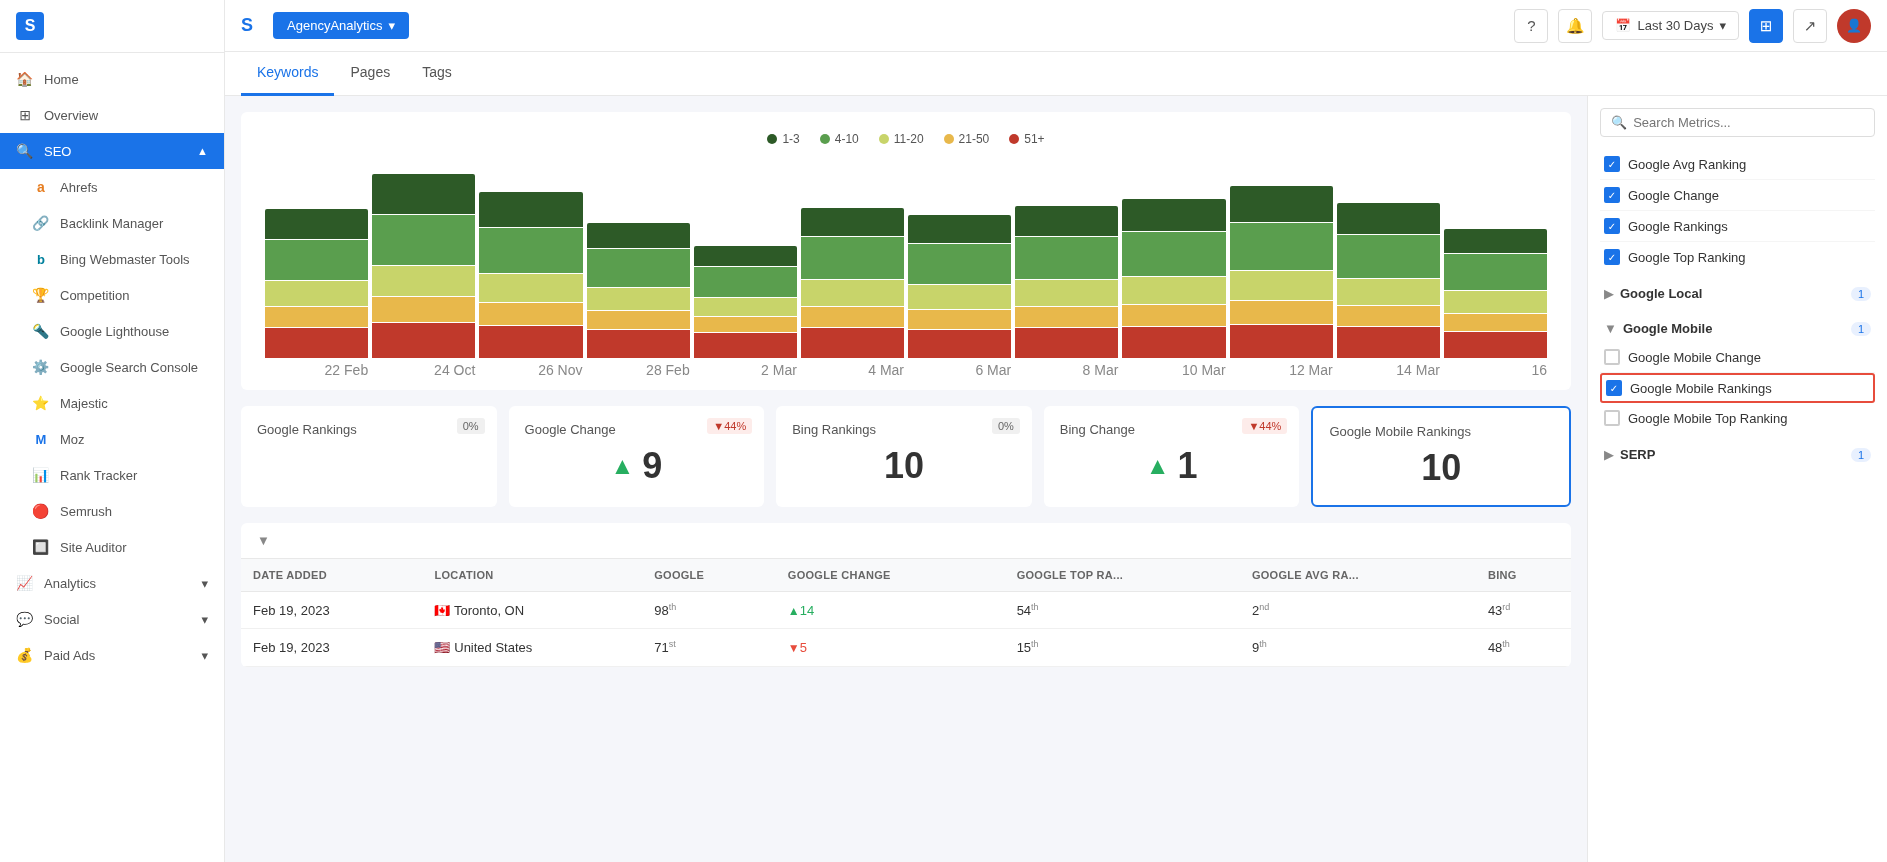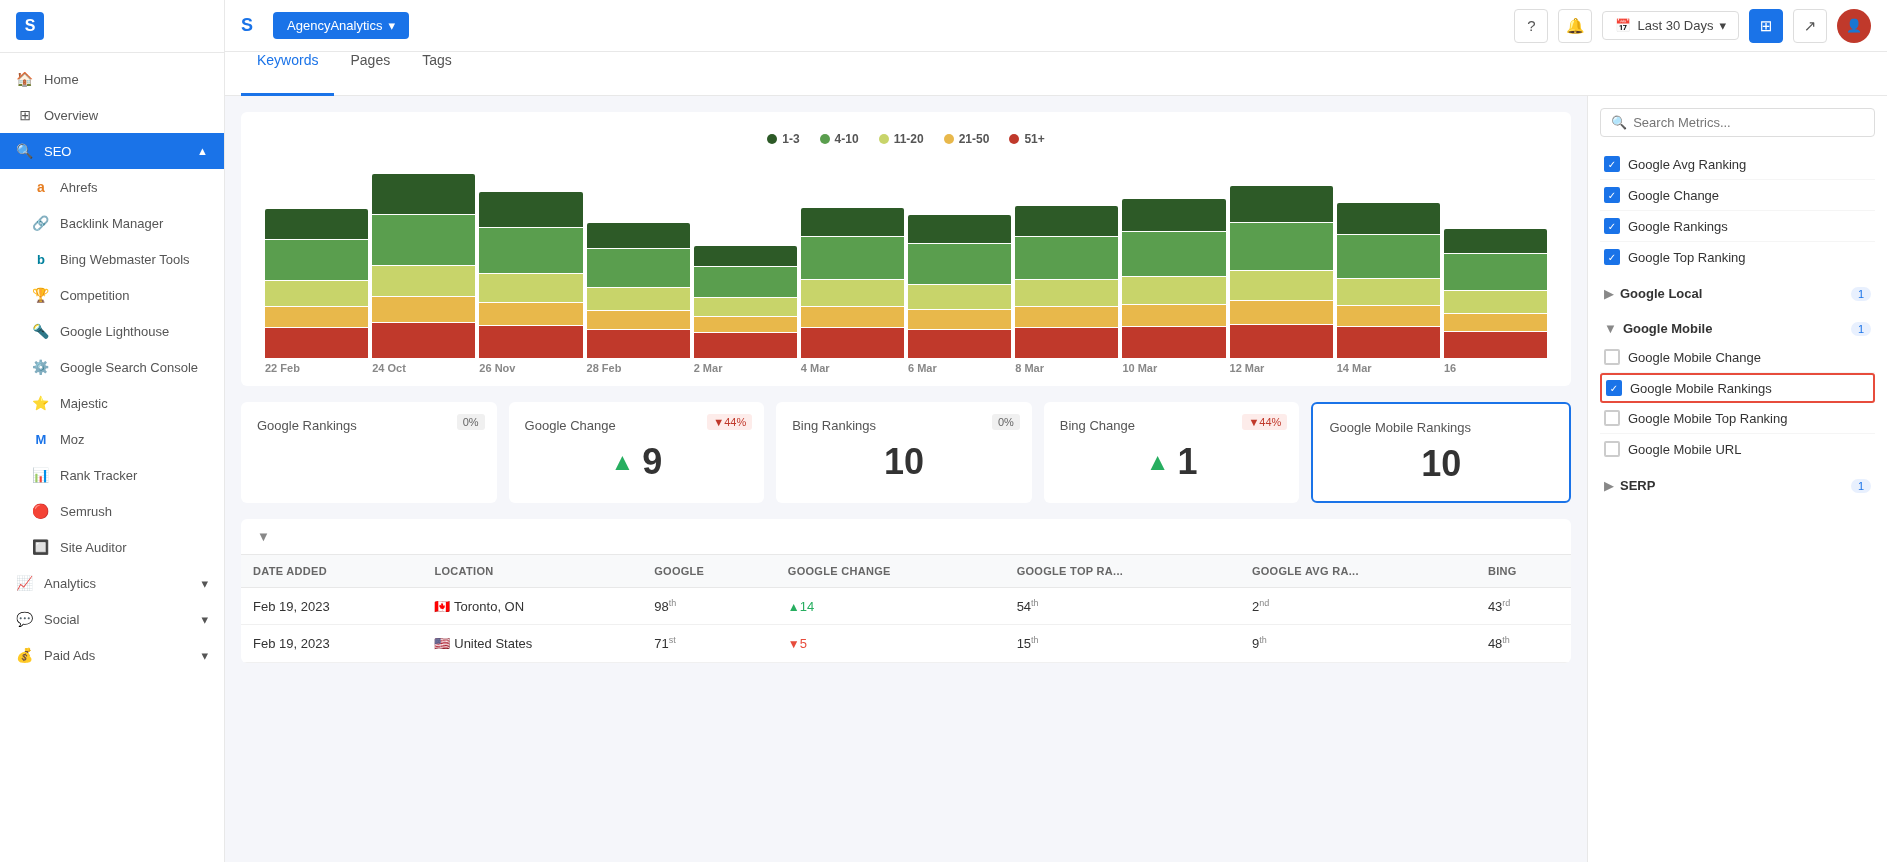--- a/index.html
+++ b/index.html
@@ -24,39 +24,39 @@
     .top-header .brand { font-size: 18px; font-weight: 700; color: #1a73e8; margin-right: 8px; }
     .agency-btn { background: #1a73e8; color: #fff; border: none; border-radius: 4px; padding: 6px 14px; font-size: 13px; cursor: pointer; display: flex; align-items: center; gap: 6px; }
     .header-spacer { flex: 1; }
     .header-actions { display: flex; align-items: center; gap: 10px; }
     .date-btn { background: #fff; border: 1px solid #ddd; border-radius: 4px; padding: 6px 12px; font-size: 13px; cursor: pointer; display: flex; align-items: center; gap: 6px; color: #444; }
     .icon-btn { width: 34px; height: 34px; border: 1px solid #ddd; border-radius: 4px; background: #fff; display: flex; align-items: center; justify-content: center; cursor: pointer; color: #555; font-size: 15px; }
     .avatar { width: 34px; height: 34px; border-radius: 50%; background: #c0392b; display: flex; align-items: center; justify-content: center; color: #fff; font-size: 13px; font-weight: 600; overflow: hidden; }
 
     
     .tabs-bar { background: #fff; border-bottom: 1px solid #e8e8e8; display: flex; align-items: center; padding: 0 16px; height: 44px; flex-shrink: 0; }
-    .tab { padding: 0 16px; height: 44px; display: flex; cursor: pointer; color: #555; font-size: 14px; border-bottom: 3px solid transparent; }
+    .tab { padding: 0 16px; height: 44px; display: flex; align-items: center; cursor: pointer; color: #555; font-size: 14px; border-bottom: 3px solid transparent; }
     .tab.active { color: #1a73e8; border-bottom-color: #1a73e8; font-weight: 500; }
     .tab-spacer { flex: 1; }
 
     
     .content-area { display: flex; flex: 1; overflow: hidden; }
     .main-content { flex: 1; overflow-y: auto; padding: 16px; }
 
     
     .chart-legend { display: flex; align-items: center; justify-content: center; gap: 20px; padding: 8px 0 12px; }
     .legend-item { display: flex; align-items: center; gap: 5px; font-size: 12px; color: #555; }
     .legend-dot { width: 10px; height: 10px; border-radius: 50%; }
 
     
-    .chart-container { background: #fff; border-radius: 6px; padding: 12px 16px; margin-bottom: 16px; font-weight: bold; }
+    .chart-container { background: #fff; border-radius: 6px; padding: 12px 16px; margin-bottom: 16px; }
     .chart-wrapper { position: relative; height: 200px; display: flex; align-items: flex-end; gap: 4px; padding: 0 8px; overflow: hidden; }
     .bar-group { display: flex; flex-direction: column; align-items: center; gap: 1px; flex: 1; position: relative; }
     .chart-labels { display: flex; gap: 4px; padding: 4px 8px 0; }
-    .chart-label { flex: 1; text-align: left; font-size: 11px; color: #888; }
+    .chart-label { flex: 1; text-align: right; font-size: 14px; color: #888; }
 
     
     .metric-cards { display: flex; gap: 12px; margin-bottom: 16px; }
     .metric-card { background: #fff; border-radius: 6px; padding: 16px; flex: 1; position: relative; }
     .metric-card.highlighted { border: 2px solid #1a73e8; }
     .metric-title { font-size: 13px; color: #555; margin-bottom: 8px; }
     .metric-badge { position: absolute; top: 12px; right: 12px; font-size: 11px; padding: 2px 6px; border-radius: 3px; }
     .metric-badge.neutral { background: #f0f0f0; color: #666; }
     .metric-badge.negative { background: #fdecea; color: #c0392b; }
     .metric-value { font-size: 36px; font-weight: 600; text-align: center; color: #333; display: flex; align-items: center; justify-content: center; gap: 8px; }
@@ -528,24 +528,20 @@
           <div class="metric-row highlight-box" style="border:2px solid #e74c3c;border-radius:3px;padding:5px 4px;">
             <div class="checkbox highlighted">
               <span class="check-mark">✓</span>
             </div>
             <span class="metric-label">Google Mobile Rankings</span>
           </div>
           <div class="metric-row">
             <div class="checkbox empty"></div>
             <span class="metric-label">Google Mobile Top Ranking</span>
           </div>
-          <div class="metric-row">
-            <div class="checkbox empty"></div>
-            <span class="metric-label">Google Mobile URL</span>
-          </div>
         </div>
 
         <div class="metric-group">
           <div class="group-header">
             <span style="color:#888;margin-right:6px;">▶</span>
             <span class="group-header-label">SERP</span>
             <span style="flex:1;"></span>
             <span class="group-badge">1</span>
           </div>
         </div>

